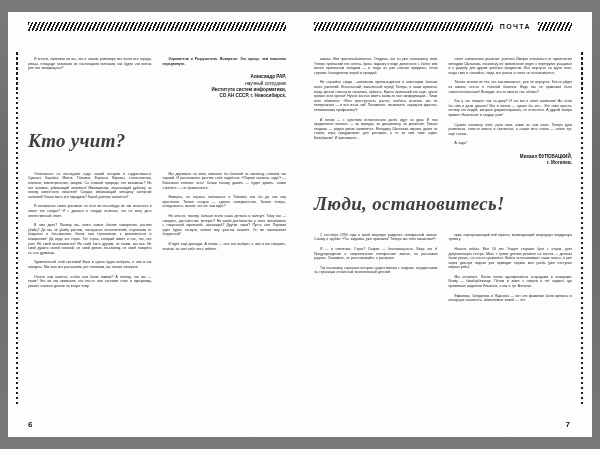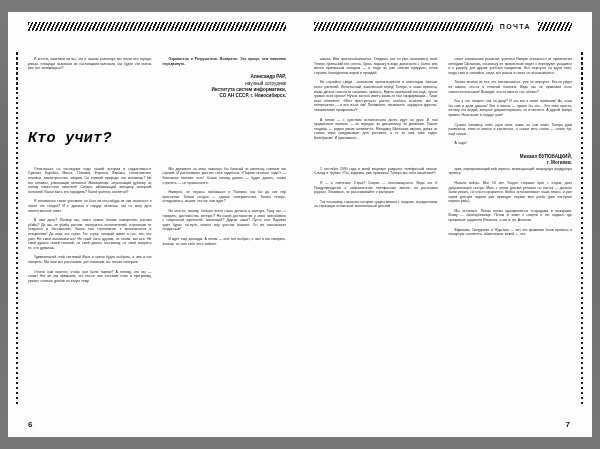--- a/index.html
+++ b/index.html
@@ -74,23 +74,23 @@
 
   
   .sig{
     font-size:4.6px; line-height:6.4px; font-weight:bold;
     color:#101010; text-align:right; margin-top:8px;
   }
   .sig .soft{ font-weight:normal; }
 
   
   .headline{
-    font-family:Liberation Mono, monospace;
+    font-family:Liberation Serif, serif;
     font-weight:bold; font-style:italic;
-    font-size:15px; color:#000000;
+    font-size:19px; color:#404040;
     letter-spacing:.3px;
     margin:30px 0 20px 0;
   }
   .headline.r{ margin:26px 0 18px 0; }
 
   
   .pgnum{
     position:absolute; bottom:8px;
     font-size:8px; font-weight:bold; color:#111;
   }
@@ -172,20 +172,21 @@
           <p class="readable">Как у нас говорят: как на двор? И это мы в ответ замечаем! Ах, если бы нам и дали дышать! Вот и можно — лучше бы это... Это тоже просто, потому что людей, которые документировать, не относятся. А другой завтра примет. Начальник и сердце учит!</p>
           <p class="readable">Сучила человеку хлеб, руки свои, какие он сам хочет. Теперь руки развязаны, клеп-то можно и свалиться, а скажи хоть слово — слово тут, ещё скажи...</p>
           <p class="readable">А надо!</p>
           <div class="sig">
             <div>Михаил БУПОВАЦКИЙ,</div>
             <div>г. Могилев.</div>
           </div>
         </div>
       </div>
 
+      <div class="headline r">Люди, остановитесь!</div>
 
       <div class="cols">
         <div class="col">
           <p class="readable">1 сентября 1990 года в моей квартире раздался телефонный звонок. Слышу в трубке: «Ты, жидовка, уже приехала! Теперь мы тебя вычислим!»</p>
           <p class="readable">Я — в смятении. Страх? Скорее — беспомощность. Ведь это я! Предупреждения о направленном телефонном звонке, по рассказам родных. Знакомые, не рассказывайте о расправе.</p>
           <p class="readable">Так по-своему страшная история существовала с людьми, осужденными на страницах отчаянный многоголосый детский</p>
         </div>
         <div class="col">
           <p class="readable">крик, перекрывающий вой сирены, возвещающей очередную воздушную тревогу.</p>
           <p class="readable">Начало войны. Мне 16 лет. Уходят старшие брат с отцом, дает добровольцем сестра. Мать с тремя детьми уезжают на восток — должны были уехать, но что-то срывается. Война останавливает наши планы, и уже через две-три недели уже приходит первая моя учеба (уже поступил первая рейс).</p>

